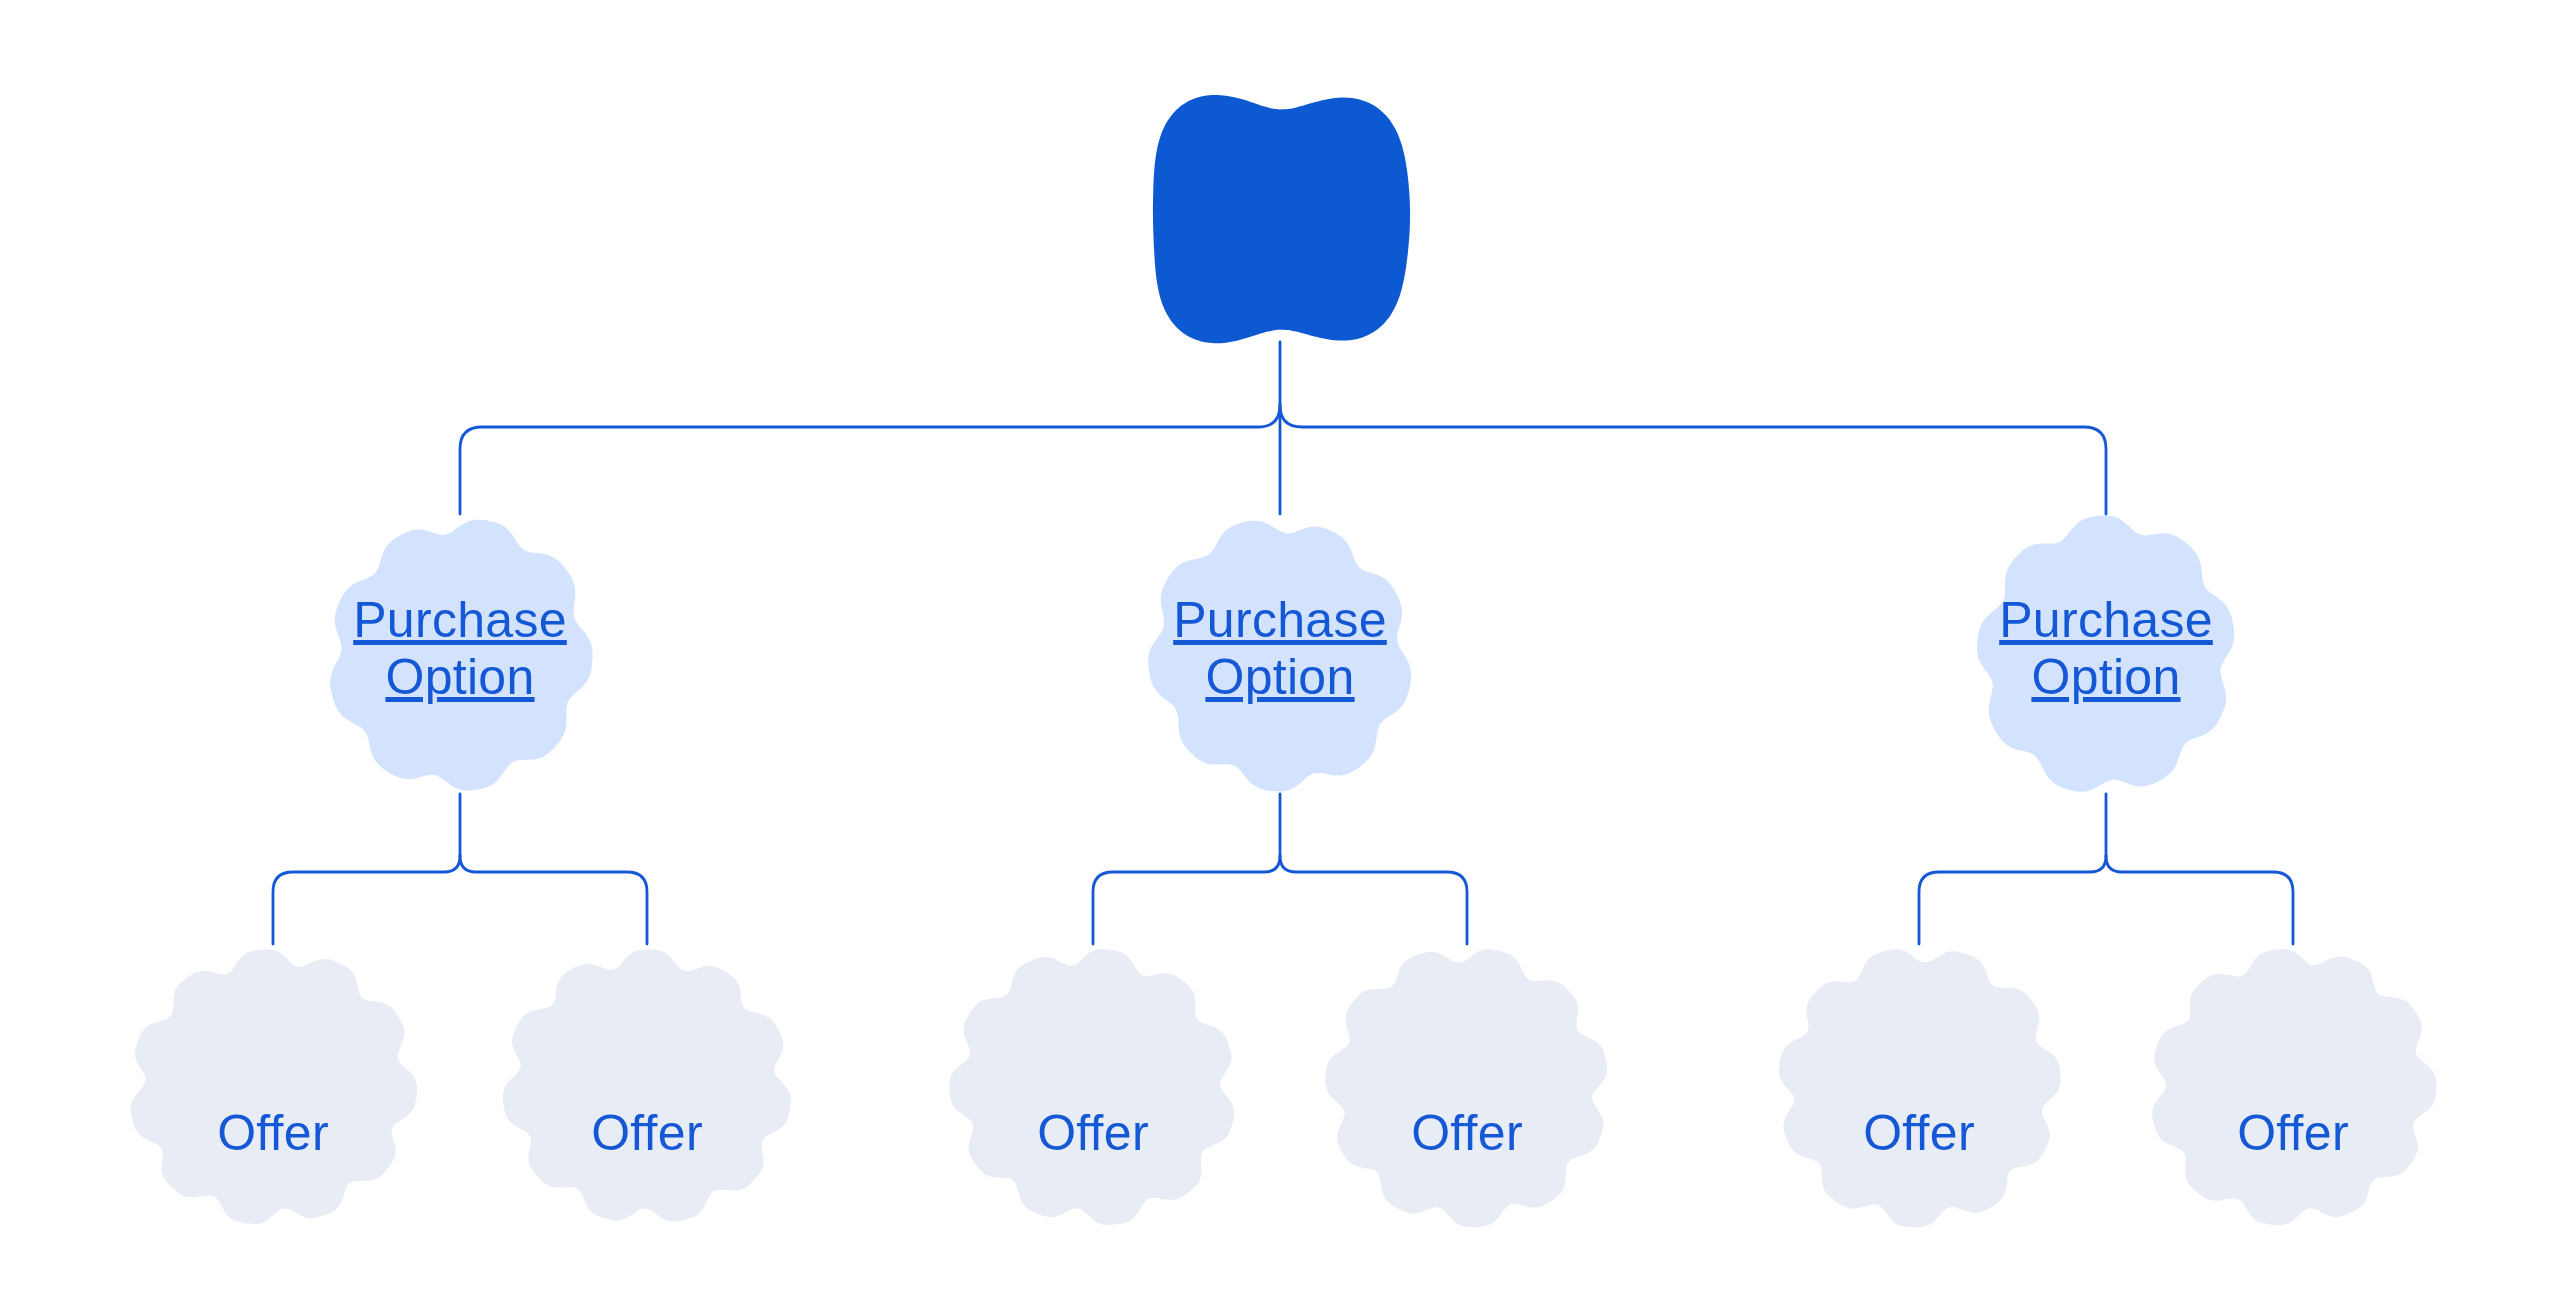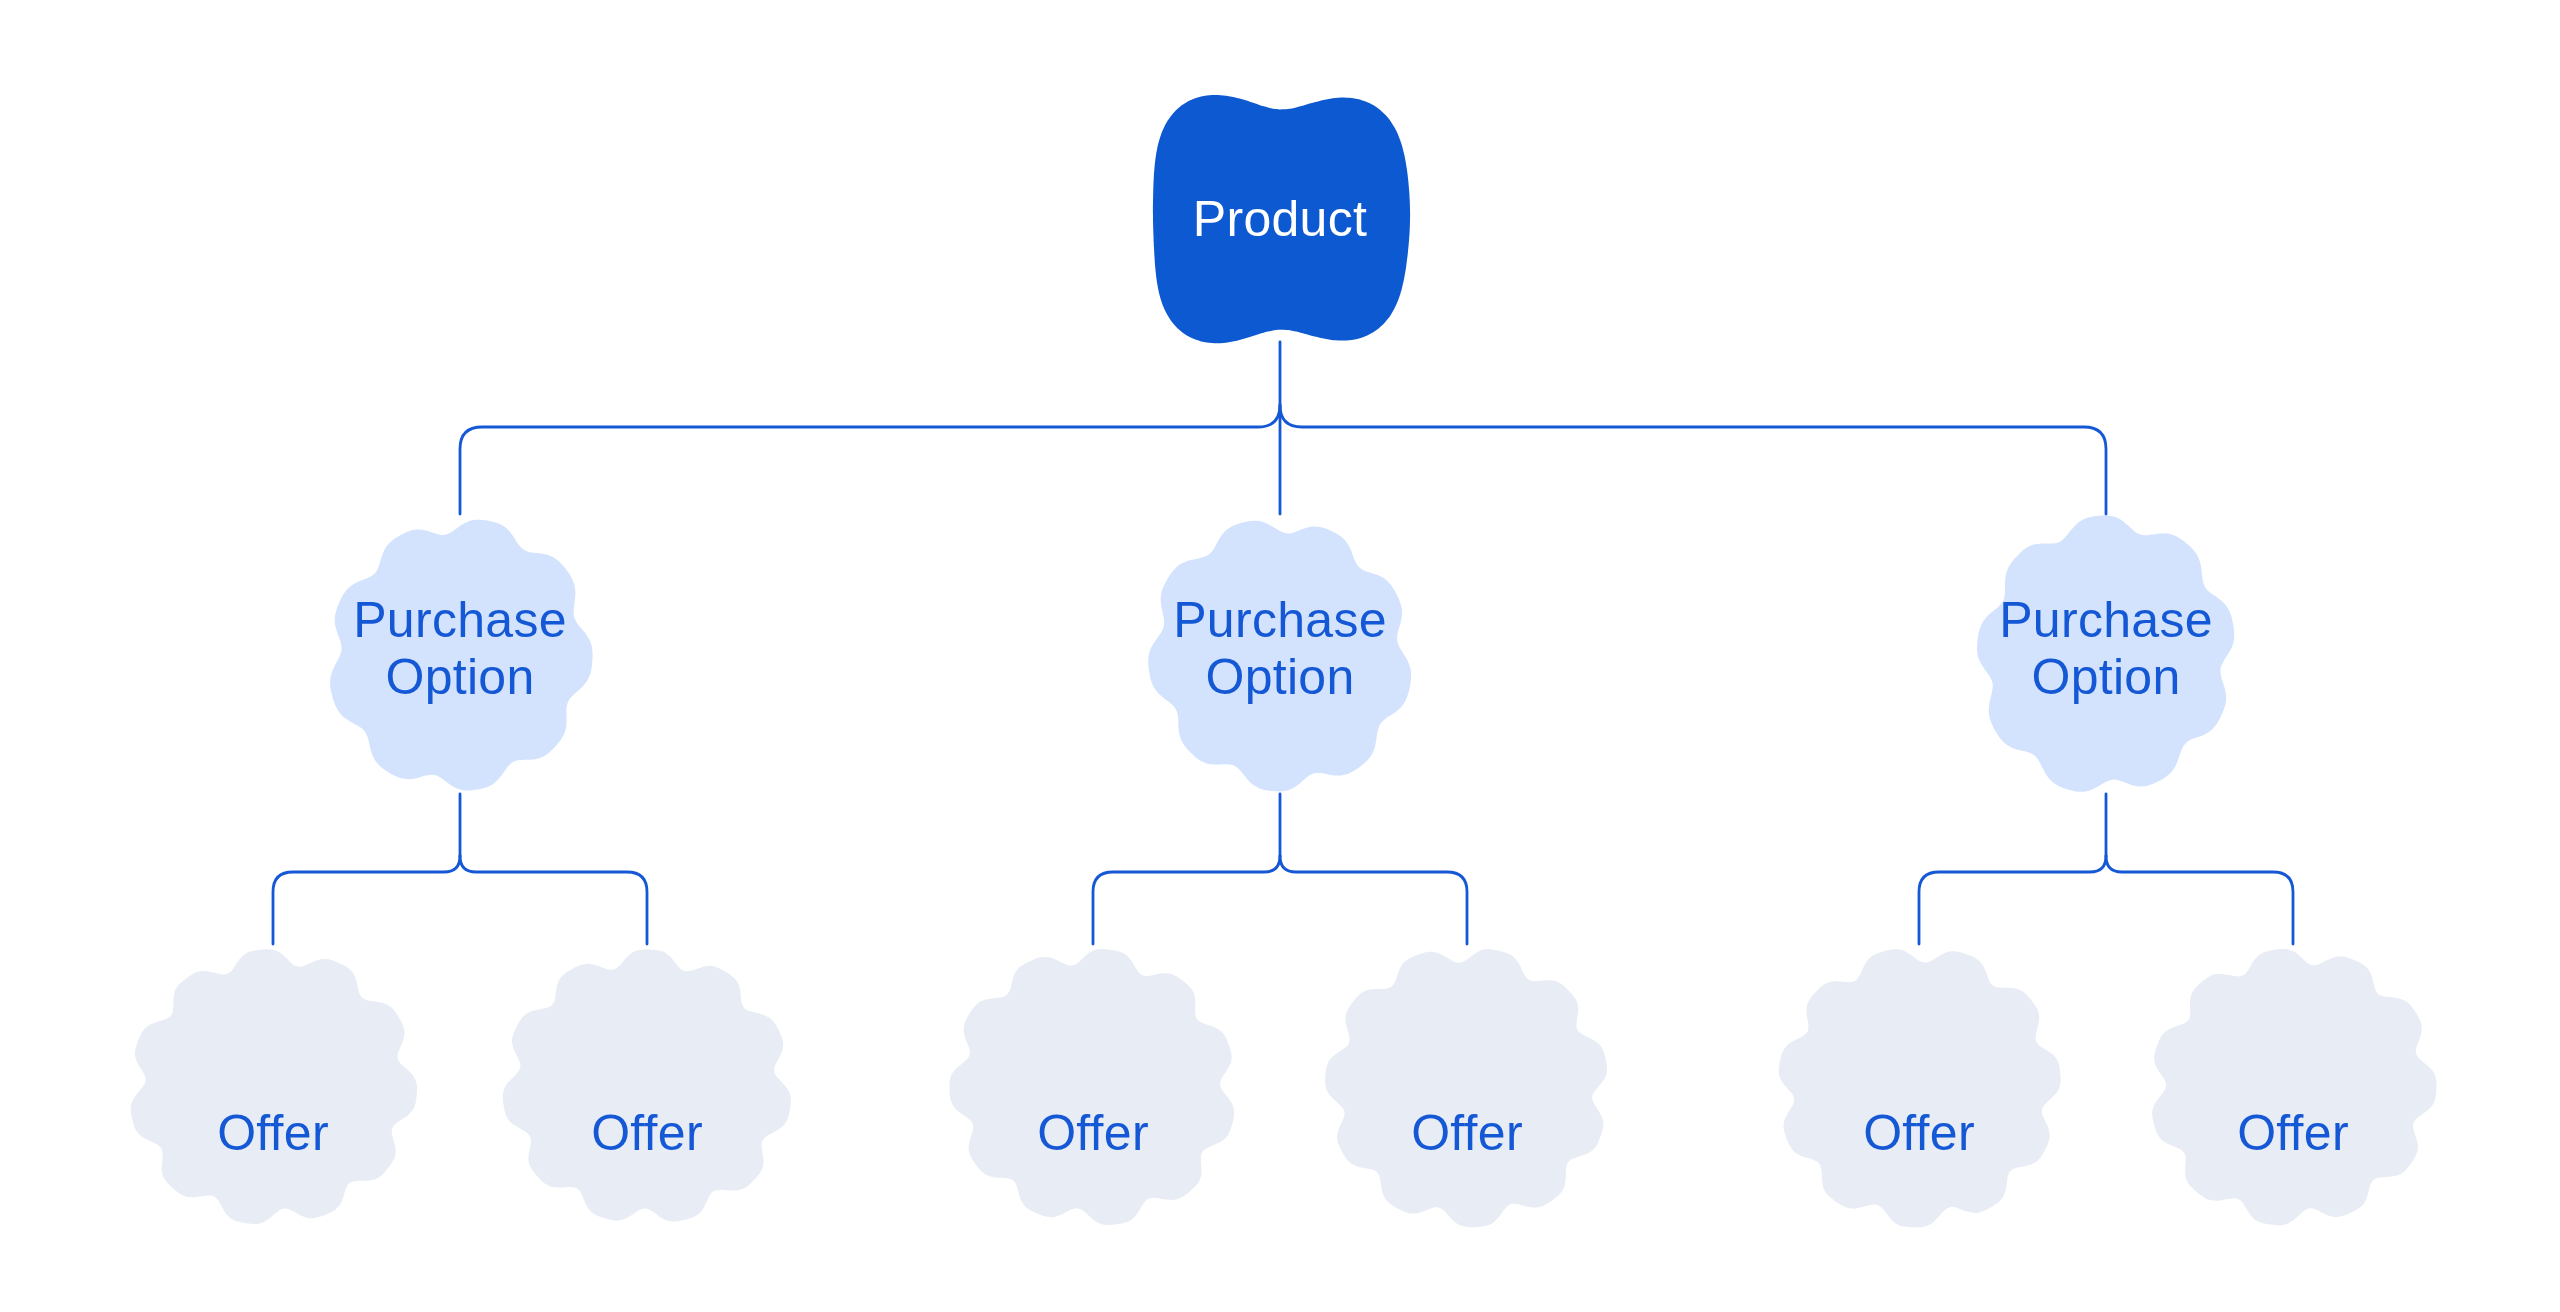--- a/index.html
+++ b/index.html
@@ -23,21 +23,21 @@
   .layer{position:absolute;left:0;top:0;width:100%;height:100%;}
   .node{
     position:absolute;
     display:flex;align-items:center;justify-content:center;
     text-align:center;
     font-size:50px;font-weight:500;letter-spacing:.3px;line-height:57px;
     color:var(--label-text);
     pointer-events:none;
   }
   .node--product{left:1150px;top:159px;width:260px;height:120px;color:var(--product-text);}
-  .node--option{width:250px;height:150px;top:574px;}
+  .node--option{width:250px;height:150px;top:574px;text-decoration:underline;}
   .node--option-0{left:335px;}
   .node--option-1{left:1155px;}
   .node--option-2{left:1981px;}
   .node--offer{width:250px;height:80px;top:1093px;}
   .node--offer-0{left:148px;}
   .node--offer-1{left:522px;}
   .node--offer-2{left:968px;}
   .node--offer-3{left:1342px;}
   .node--offer-4{left:1794px;}
   .node--offer-5{left:2168px;}
@@ -74,23 +74,20 @@
       <path d="M 1280 794 L 1280 856"></path>
       <path d="M 1280 856 Q 1280 872 1264 872 L 1113 872 Q 1093 872 1093 892 L 1093 944"></path>
       <path d="M 1280 856 Q 1280 872 1296 872 L 1447 872 Q 1467 872 1467 892 L 1467 944"></path>
 
       <path d="M 2106 794 L 2106 856"></path>
       <path d="M 2106 856 Q 2106 872 2090 872 L 1939 872 Q 1919 872 1919 892 L 1919 944"></path>
       <path d="M 2106 856 Q 2106 872 2122 872 L 2273 872 Q 2293 872 2293 892 L 2293 944"></path>
     </g>
   </svg>
 
-  <div class="node node--product">
-    <span>Product</span>
-  </div>
 
   <div class="node node--option node--option-0">
     <span>Purchase Option</span>
   </div>
   <div class="node node--option node--option-1">
     <span>Purchase Option</span>
   </div>
   <div class="node node--option node--option-2">
     <span>Purchase Option</span>
   </div>

